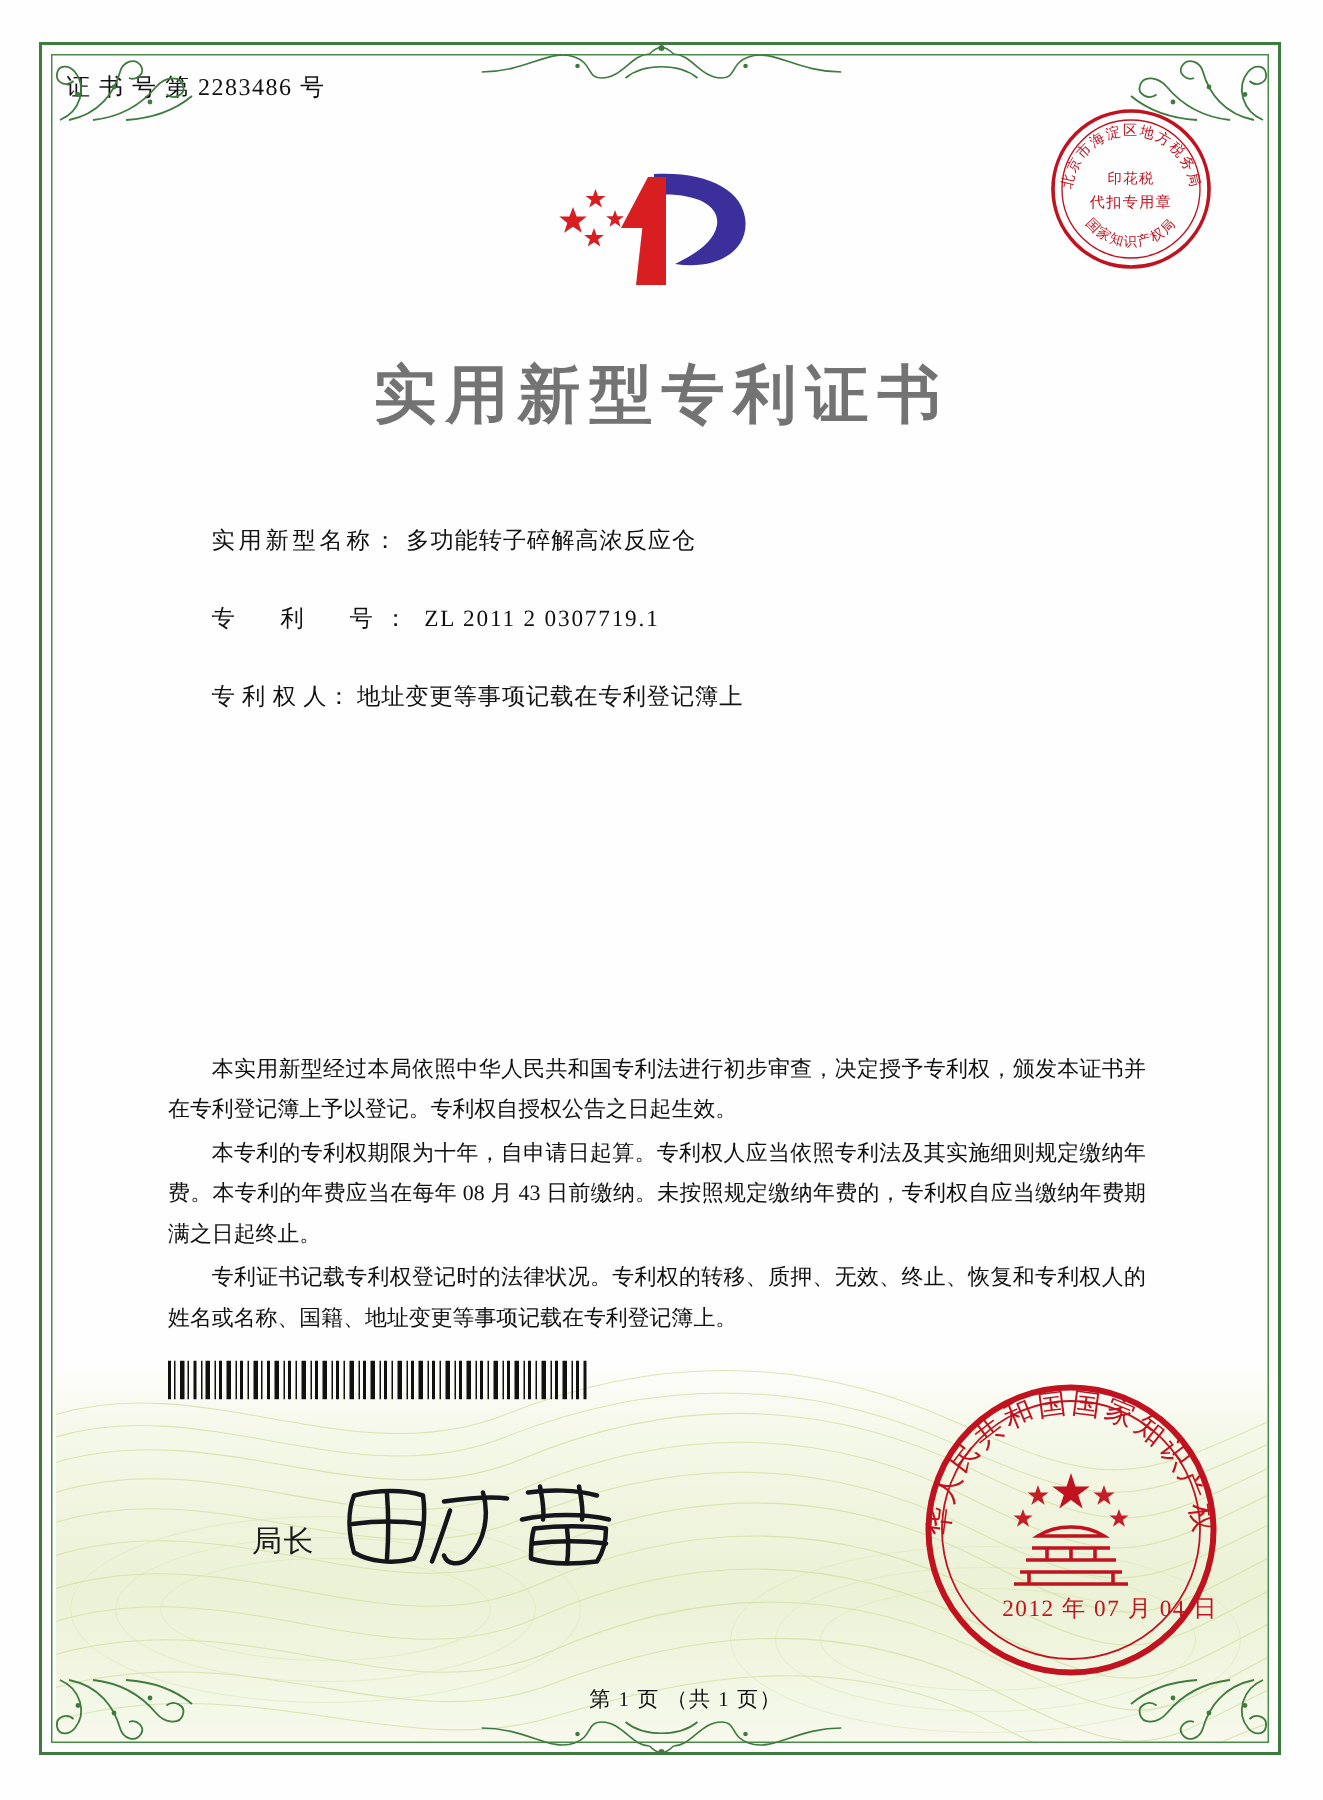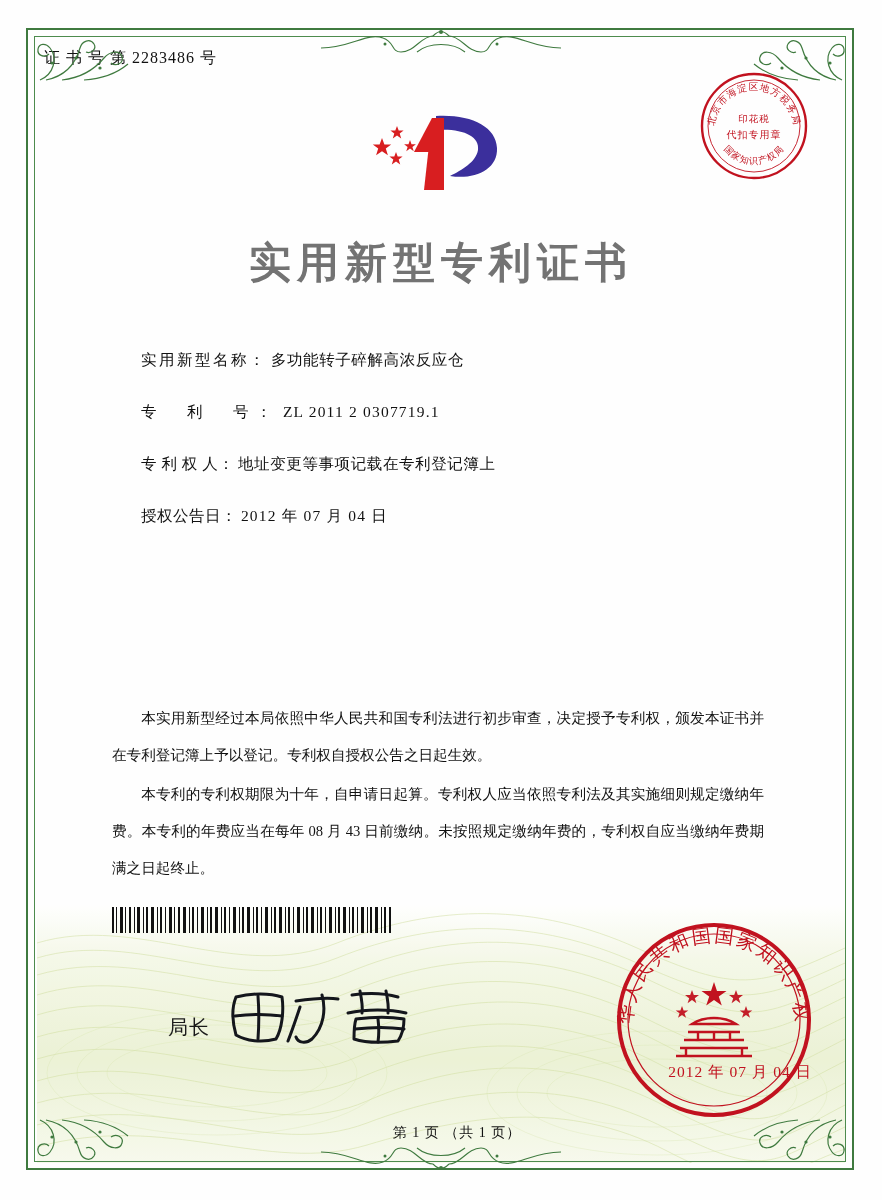--- a/index.html
+++ b/index.html
@@ -149,21 +149,21 @@
     text-align: right;
   }
 
   
   .paragraphs {
     position: absolute;
     left: 112px;
     top: 700px;
     width: 652px;
     font-size: 14.6px;
-    line-height: 37px;
+    line-height: 27px;
     text-align: justify;
     color: #111;
   }
   .paragraphs p {
     margin: 0 0 2px 0;
     text-indent: 2em;
   }
 
   
   .barcode {
@@ -402,29 +402,26 @@
       <span class="field-value">多功能转子碎解高浓反应仓</span>
     </div>
     <div class="field-row">
       <span class="field-label sp2">专　利　号：</span>
       <span class="field-value mono">ZL 2011 2 0307719.1</span>
     </div>
     <div class="field-row">
       <span class="field-label">专 利 权 人：</span>
       <span class="field-value">地址变更等事项记载在专利登记簿上</span>
     </div>
-    <div class="field-row">
-      <span class="field-label">授权公告日：</span>
-      <span class="field-value mono">2012 年 07 月 04 日</span>
-    </div>
   </div>
 
   <div class="paragraphs">
     <p>本实用新型经过本局依照中华人民共和国专利法进行初步审查，决定授予专利权，颁发本证书并在专利登记簿上予以登记。专利权自授权公告之日起生效。</p>
     <p>本专利的专利权期限为十年，自申请日起算。专利权人应当依照专利法及其实施细则规定缴纳年费。本专利的年费应当在每年 08 月 43 日前缴纳。未按照规定缴纳年费的，专利权自应当缴纳年费期满之日起终止。</p>
+    <p>专利证书记载专利权登记时的法律状况。专利权的转移、质押、无效、终止、恢复和专利权人的姓名或名称、国籍、地址变更等事项记载在专利登记簿上。</p>
   </div>
 
   <div class="barcode">
     <svg width="280" height="26" viewBox="0 0 280 26" xmlns="http://www.w3.org/2000/svg">
       <g fill="#111">
         <rect x="0" y="0" width="2" height="26"></rect>
           <rect x="4" y="0" width="1" height="26"></rect>
         <rect x="8" y="0" width="3" height="26"></rect>
           <rect x="13" y="0" width="1" height="26"></rect>
         <rect x="17" y="0" width="2" height="26"></rect>

